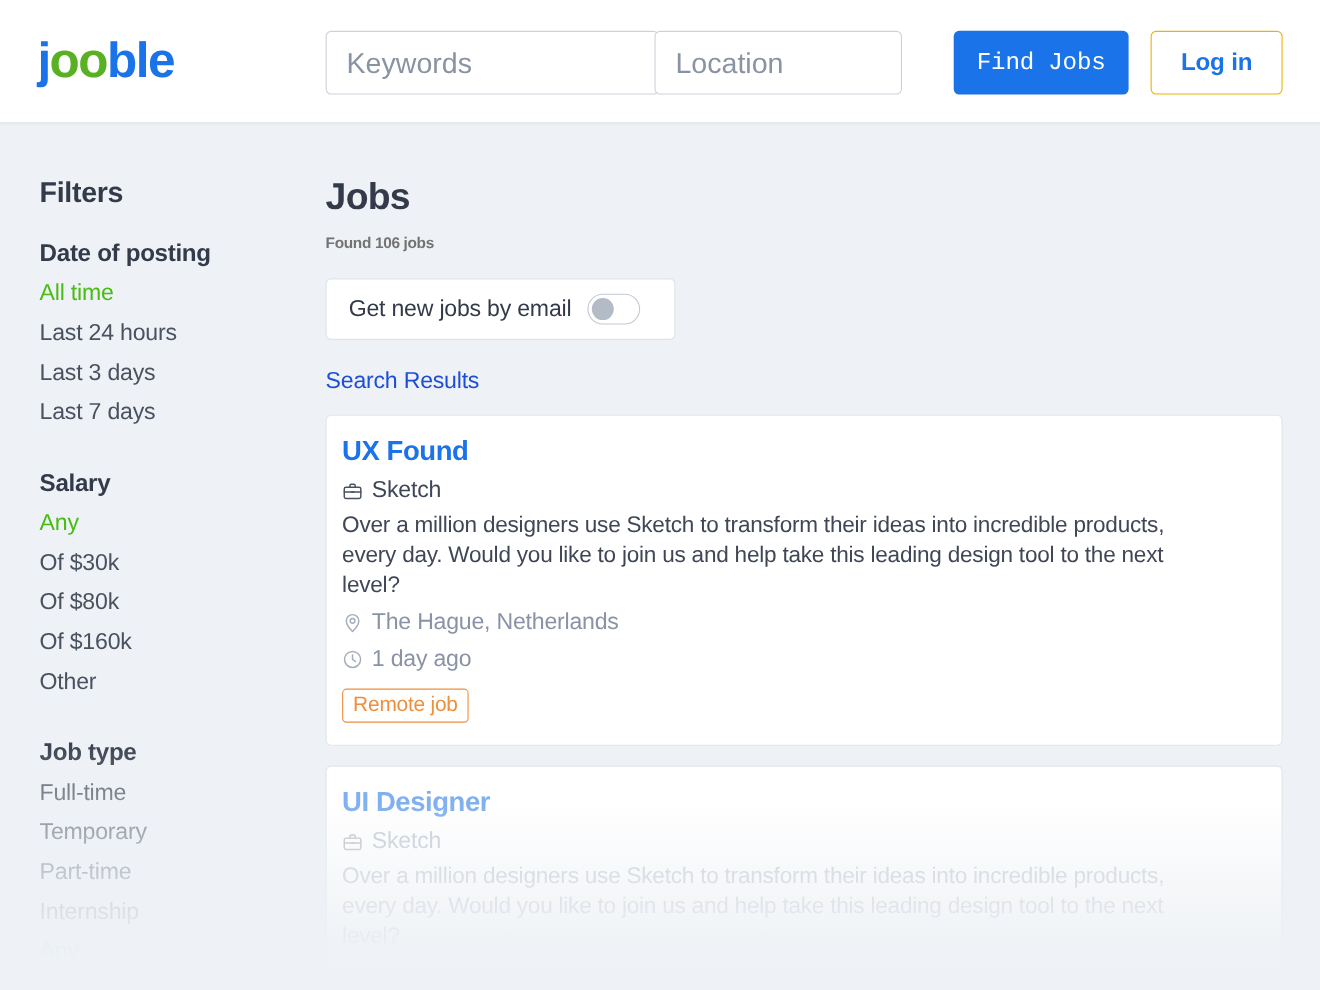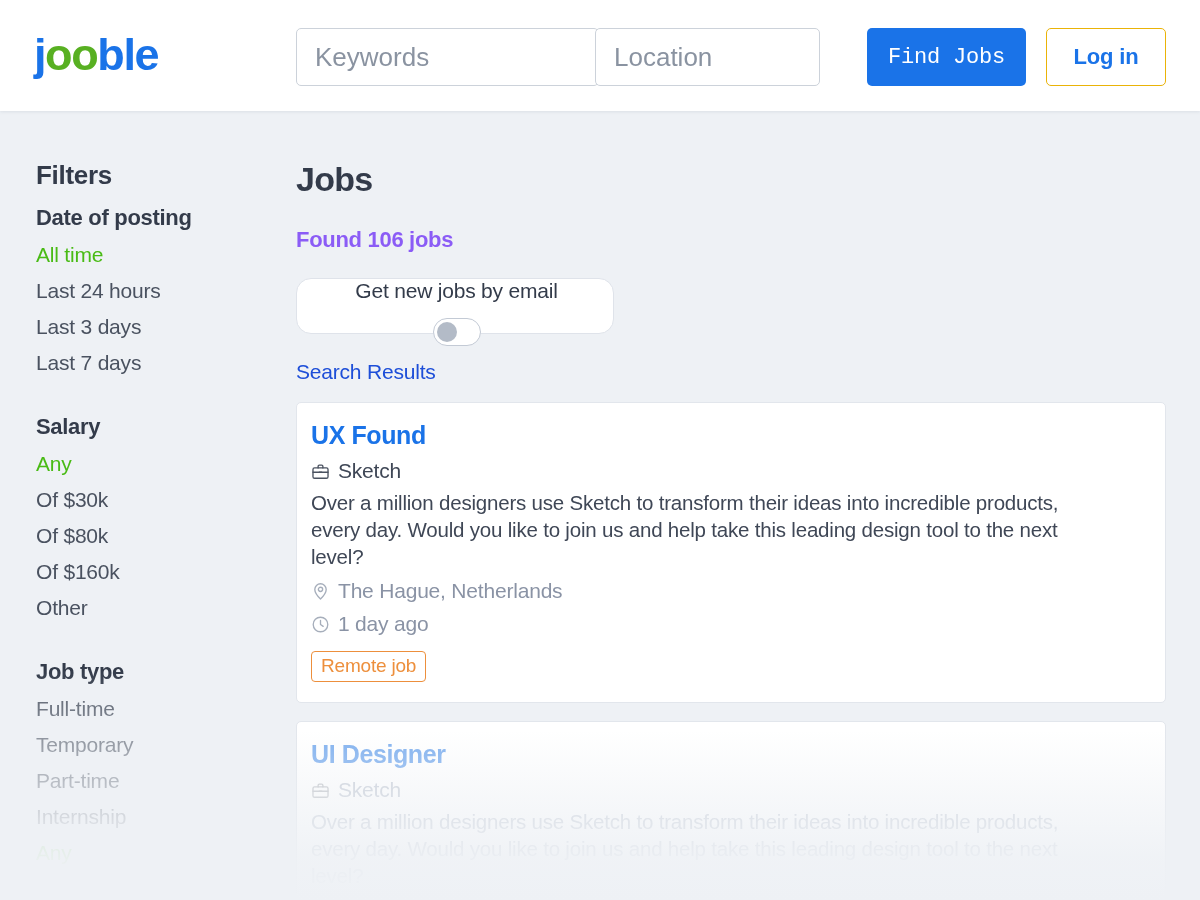--- a/index.html
+++ b/index.html
@@ -116,21 +116,21 @@
     width: 272px;
     height: 789px;
     padding: 49px 0 0 36px;
   }
 
   .filters-title {
     font-size: 26px;
     font-weight: bold;
     color: #333b4a;
     letter-spacing: -0.3px;
-    margin-bottom: 14px;
+    margin-bottom: 26px;
   }
 
   .filter-group { margin-bottom: 33px; }
 
   .filter-group-title {
     font-size: 22px;
     font-weight: bold;
     color: #333b4a;
     letter-spacing: -0.3px;
     margin-bottom: 6px;
@@ -174,39 +174,38 @@
 
   .page-title {
     font-size: 34px;
     font-weight: bold;
     color: #333b4a;
     letter-spacing: -0.7px;
     line-height: 40px;
   }
 
   .found-count {
-    font-size: 22px;
-    font-weight: bold;
-    color: #8b5cf6;
+    font-size: 14px;
+    font-weight: bold;
+    color: #737373;
     letter-spacing: -0.3px;
-    margin-top: 28px;
+    margin-top: 13px;
   }
 
   .email-card {
     margin-top: 25px;
     width: 318px;
     height: 56px;
     background: #ffffff;
     border: 1px solid #dfe3ea;
-    border-radius: 15px;
+    border-radius: 5px;
     display: flex;
     align-items: center;
     padding: 0 17px 0 20px;
     gap: 15px;
-    flex-direction: column;
   }
   .email-card-label {
     font-size: 21px;
     color: #333b4a;
     letter-spacing: -0.2px;
     white-space: nowrap;
   }
   .toggle {
     width: 48px;
     height: 28px;

